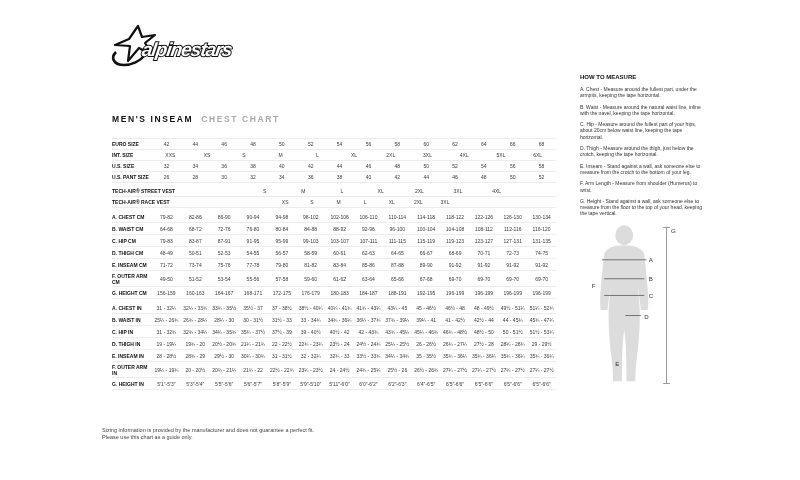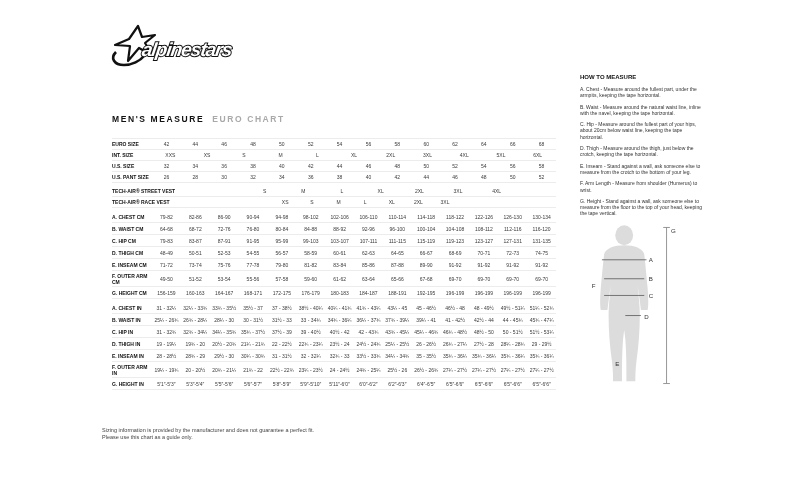--- a/index.html
+++ b/index.html
@@ -49,22 +49,22 @@
 
       <path d="M8 30 C2 36 6 43 16 43 C24 43 32 39 36 34" fill="none" stroke="#111" stroke-width="2.6"></path>
 
       <path d="M30 4 L34 15 L47 13 L37 21 L45 34 L31 26 L20 39 L22 24 L7 23 L21 17 Z" fill="#fff" stroke="#111" stroke-width="2.2" stroke-linejoin="round"></path>
 
       <text x="38" y="34" transform="skewX(-8)" font-family="Liberation Sans, sans-serif" font-size="19" font-weight="bold" font-style="italic" letter-spacing="-1" fill="#ffffff" stroke="#111" stroke-width="2" paint-order="stroke">alpinestars</text>
     </svg>
   </div>
 
   <div class="title">
-    <span class="t1">MEN'S MEASURE</span>
-    <span class="t2">EURO CHART</span>
+    <span class="t1">MEN'S INSEAM</span>
+    <span class="t2">CHEST CHART</span>
   </div>
 
   <div id="size-table">
       <div class="tsection">
         <div class="trow row-euro-size">
           <div class="tlabel">EURO SIZE</div>
           <div class="tvals cols">
             <span>42</span>
             <span>44</span>
             <span>46</span>

